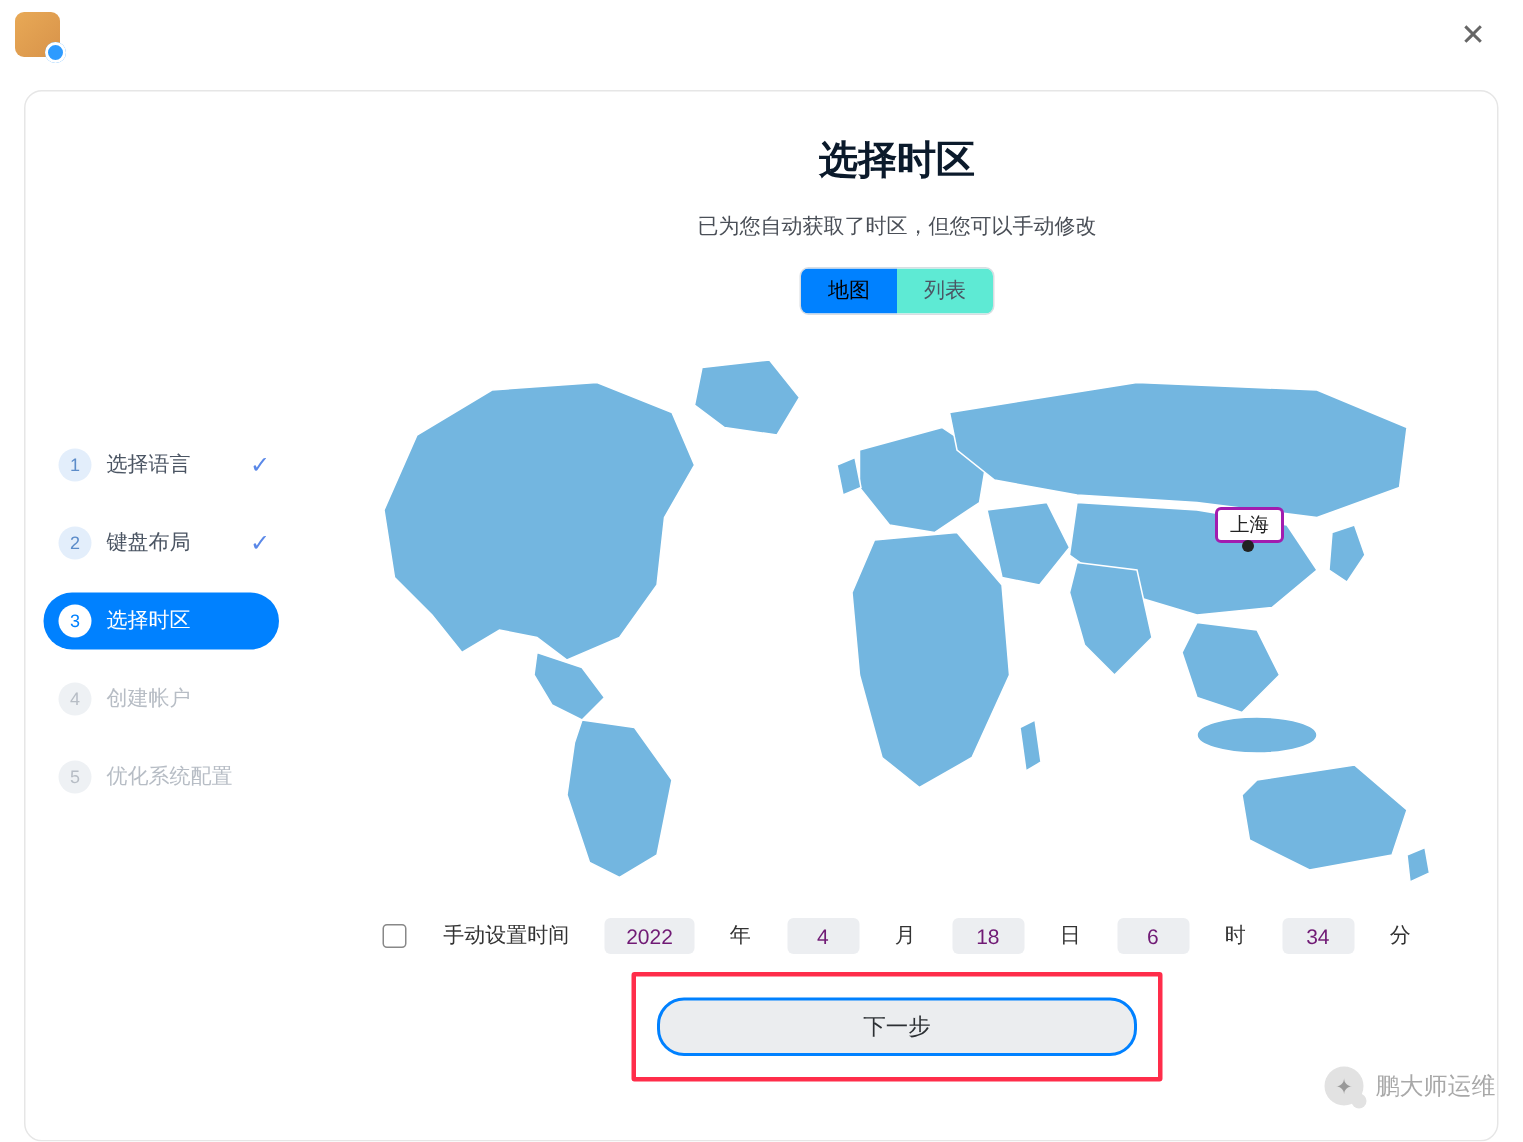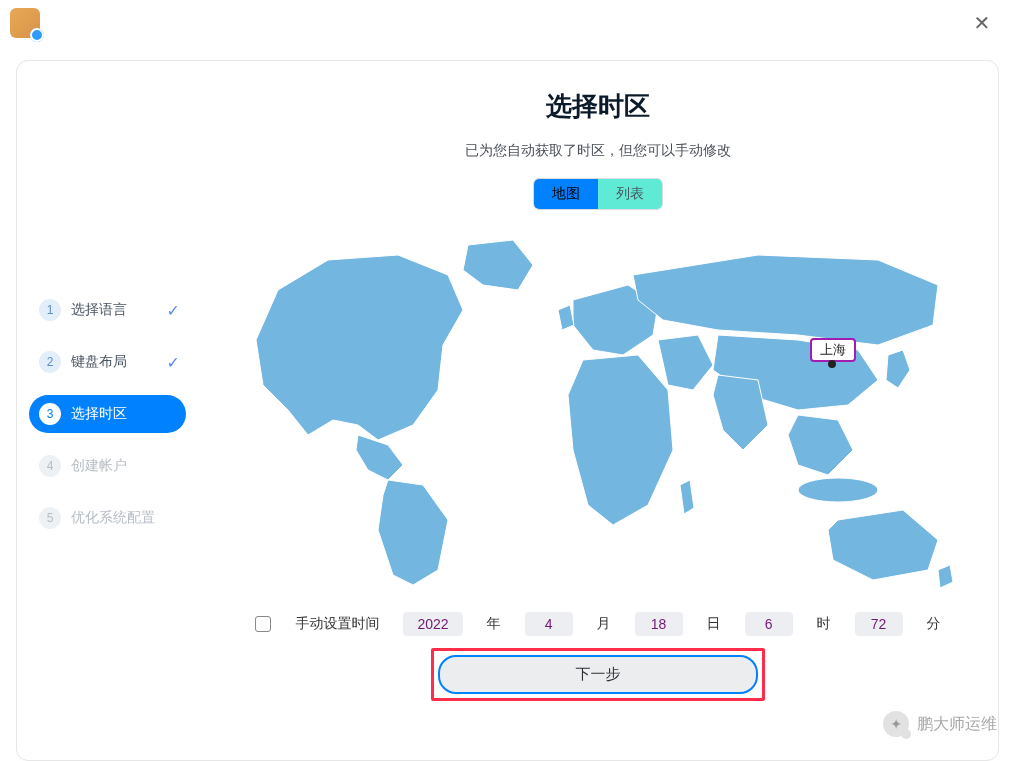--- a/index.html
+++ b/index.html
@@ -156,21 +156,21 @@
     background:#eceef1;border-radius:4px;
     padding: 4px 14px;
     color:#701a75;
     font-size:14px;
     min-width:48px;text-align:center;
   }
   .unit{color:#333;}
   .next-row{
     margin-top:12px;
     border:3px solid #ff2d4a;
-    padding:4px;
+    padding:14px;
     border-radius:2px;
   }
   .next-btn{
     width: 320px;
     padding: 8px 0;
     background:#ebedef;
     border:2px solid #0081ff;
     border-radius:18px;
     font-size:15px;color:#2b2f33;
     text-align:center;
@@ -290,21 +290,21 @@
       <span class="chk"></span>
       <span>手动设置时间</span>
       <span class="numbox">2022</span>
       <span class="unit">年</span>
       <span class="numbox">4</span>
       <span class="unit">月</span>
       <span class="numbox">18</span>
       <span class="unit">日</span>
       <span class="numbox">6</span>
       <span class="unit">时</span>
-      <span class="numbox">72</span>
+      <span class="numbox">34</span>
       <span class="unit">分</span>
     </div>
 
     <div class="next-row">
       <div class="next-btn">下一步</div>
     </div>
   </div>
 </div>
 
 <div class="watermark">

